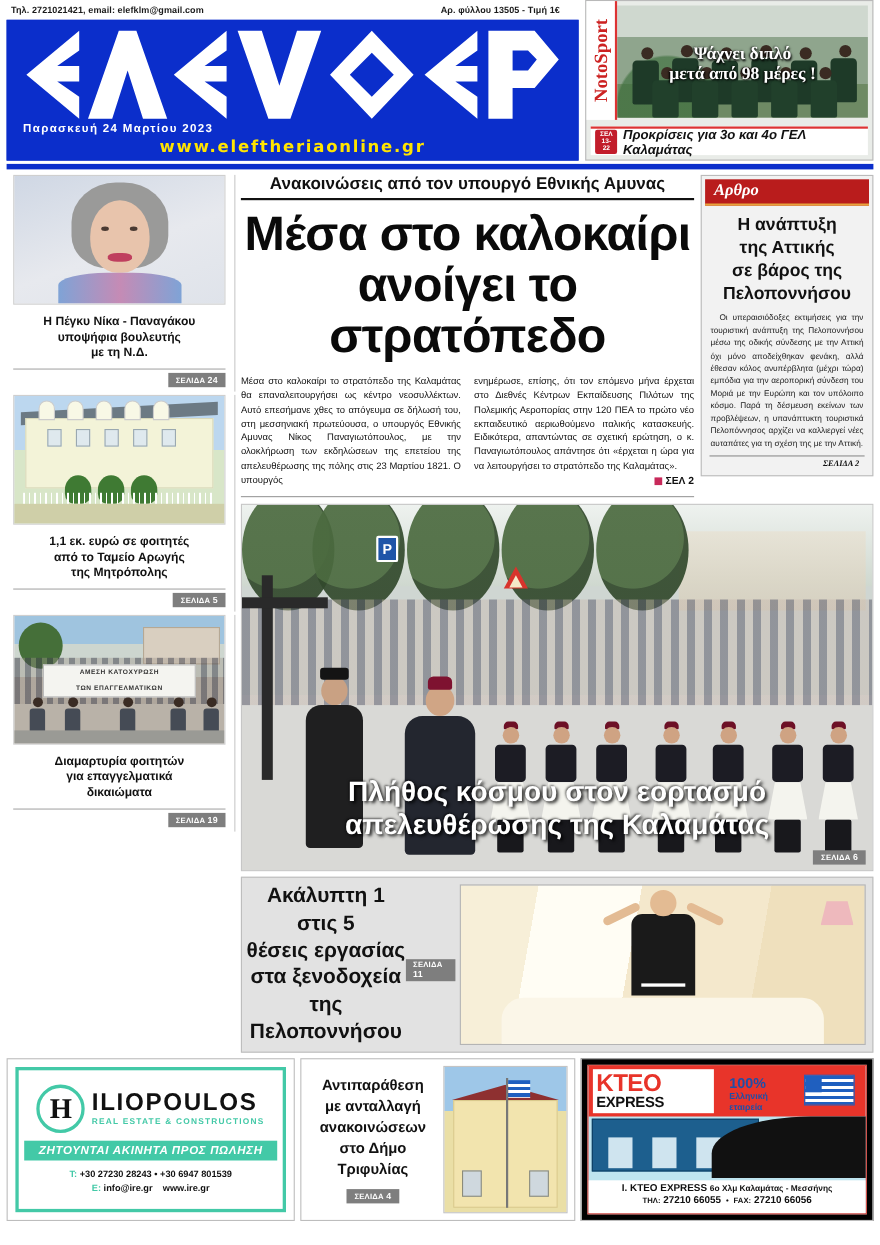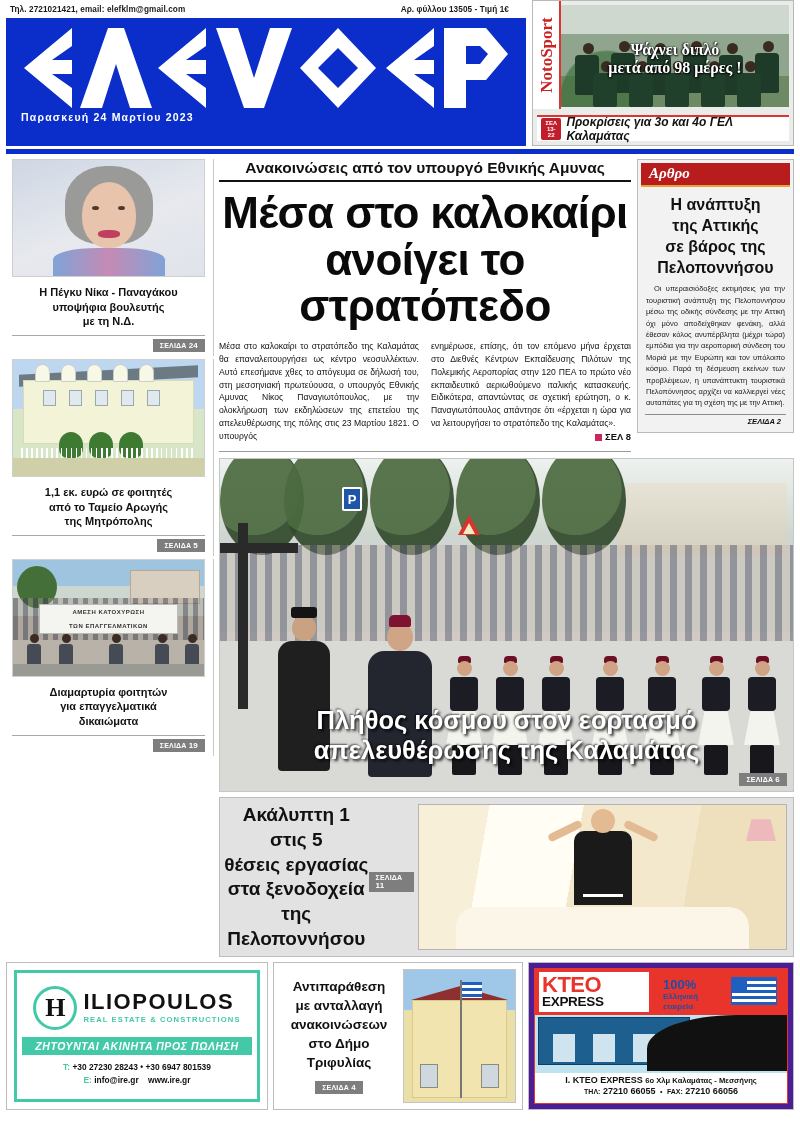--- a/index.html
+++ b/index.html
@@ -120,21 +120,21 @@
   .arthro-title {
     text-align:center; font-size:16px; font-weight:bold; line-height:1.32;
     padding:7px 3px 5px; color:#111;
   }
   .arthro-text {
     font-size:7.5px; line-height:1.52; text-align:justify; padding:0 5px 2px;
     text-indent:8px; color:#1a1a1a;
   }
   .arthro-sel {
     text-align:right; font-size:7.6px; font-weight:bold; font-style:italic;
-    padding:2px 5px 3px; border-top:1px solid #8d8d8d; margin:3px 4px 0;
+    padding:2px 5px 3px; border-top:1px solid #8d8d8d; margin:3px 4px 0;font-family:Liberation Serif, serif;
   }
 
   
   .teaser { border-right:1px solid #c9c9c9; padding:0 8px 0 6px; }
   .teaser + .teaser { margin-top:3px; }
   .t-photo { width:100%; height:118px; border:1px solid #cfcfcf; overflow:hidden; position:relative; }
   .t-cap {
     text-align:center; font-size:11px; font-weight:bold; line-height:1.33;
     padding:8px 2px 6px; color:#111;
   }
@@ -272,21 +272,21 @@
   .tri-photo { flex:1; border:1px solid #c4c4c4; position:relative; overflow:hidden;
     background:linear-gradient(#9ec7e8 0 30%, #eadfa6 30% 100%); }
   .tri-photo .ped { position:absolute; left:6px; right:6px; top:16px; height:14px; background:#8e3030;
     clip-path:polygon(0 100%, 50% 0, 100% 100%); }
   .tri-photo .body { position:absolute; left:8px; right:8px; top:30px; bottom:4px; background:#f2e4ae; border:1px solid #d9c98c; }
   .tri-photo .win { position:absolute; bottom:14px; width:18px; height:24px; background:#cfd8de; border:1px solid #8b8b7a; }
   .tri-photo .pole { position:absolute; left:50%; top:10px; bottom:4px; width:2px; background:#777; }
   .tri-photo .flag { position:absolute; left:calc(50% + 2px); top:12px; width:20px; height:16px;
     background:repeating-linear-gradient(#1f5fbf 0 3px, #fff 3px 6px); }
 
-  .ad-kteo { flex:1; height:148px; border:1px solid #bdbdbd; background:#4c1d95; padding:5px; position:relative; }
+  .ad-kteo { flex:1; height:148px; border:1px solid #bdbdbd; background:#000000; padding:5px; position:relative; }
   .kteo-inner { border:1px solid #e03a2f; height:100%; position:relative; overflow:hidden; background:#bfe4ef; }
   .kteo-topbar { position:absolute; left:0; right:0; top:0; height:46px; background:#e8342a; }
   .kteo-logo { position:absolute; left:4px; top:3px; width:110px; height:40px; background:#fff; padding:2px 3px; }
   .kteo-k { font-size:22px; font-weight:bold; color:#e8342a; line-height:.96; letter-spacing:-.5px; }
   .kteo-e { font-size:13.5px; font-weight:bold; color:#111; line-height:1; letter-spacing:-.3px; }
   .kteo-100 { position:absolute; left:128px; top:8px; color:#1f4fa8; font-size:13px; font-weight:bold; }
   .kteo-el { position:absolute; left:128px; top:23px; color:#1f4fa8; font-size:8px; font-weight:bold; line-height:1.2; }
   .kteo-flag { position:absolute; right:10px; top:8px; width:46px; height:28px;
     background:repeating-linear-gradient(#1f5fbf 0 3px, #fff 3px 6px); border:1px solid #1f5fbf; }
   .kteo-flag::after { content:""; position:absolute; left:0; top:0; width:15px; height:15px; background:#1f5fbf; }
@@ -327,20 +327,21 @@
 
             <path d="M322 2 L284 42 L322 82 L360 42 Z M322 22 L342 42 L322 62 L302 42 Z" fill-rule="evenodd"></path>
 
             <path d="M418 2 L370 42 L418 82 L418 62 L398 48 L418 48 L418 34 L398 34 L418 20 Z"></path>
 
             <path d="M428 2 L428 82 L450 82 L450 54 L470 54 L492 28 L470 2 Z M450 20 L464 20 L472 28 L464 38 L450 38 Z" fill-rule="evenodd"></path>
           </g>
         </svg>
       </div>
       <div class="mast-date">Παρασκευή 24 Μαρτίου 2023</div>
+      <div class="mast-url">www.eleftheriaonline.gr</div>
     </div>
 
     <div class="notosport">
       <div class="ns-photo">
         <div class="player" style="left:14px;bottom:12px">
             <div class="head"></div>
             <div class="body"></div>
           </div>
         <div class="player" style="left:50px;bottom:14px">
             <div class="head"></div>
@@ -513,21 +514,21 @@
           <div class="kicker">Ανακοινώσεις από τον υπουργό Εθνικής Αμυνας</div>
           <div class="headline">
             <div>Μέσα στο καλοκαίρι</div>
             <div>ανοίγει το στρατόπεδο</div>
           </div>
           <div class="artbody">
             <div class="c">Μέσα στο καλοκαίρι το στρατόπεδο της Καλαμάτας θα επαναλειτουργήσει ως κέντρο νεοσυλλέκτων. Αυτό επεσήμανε χθες το απόγευμα σε δήλωσή του, στη μεσσηνιακή πρωτεύουσα, ο υπουργός Εθνικής Αμυνας Νίκος Παναγιωτόπουλος, με την ολοκλήρωση των εκδηλώσεων της επετείου της απελευθέρωσης της πόλης στις 23 Μαρτίου 1821. Ο υπουργός</div>
             <div class="c">
               <span>ενημέρωσε, επίσης, ότι τον επόμενο μήνα έρχεται στο Διεθνές Κέντρων Εκπαίδευσης Πιλότων της Πολεμικής Αεροπορίας στην 120 ΠΕΑ το πρώτο νέο εκπαιδευτικό αεριωθούμενο ιταλικής κατασκευής. Ειδικότερα, απαντώντας σε σχετική ερώτηση, ο κ. Παναγιωτόπουλος απάντησε ότι «έρχεται η ώρα για να λειτουργήσει το στρατόπεδο της Καλαμάτας».</span>
               <span style="float:right">
-                <span class="sq"></span><span class="sel-inline">ΣΕΛ 8</span>
+                <span class="sq"></span><span class="sel-inline">ΣΕΛ 2</span>
               </span>
             </div>
           </div>
           <div class="hr-thin"></div>
         </div>
 
         <div class="col-right">
           <div class="arthro-box">
             <div class="arthro-head">Αρθρο</div>
             <div class="arthro-title">

